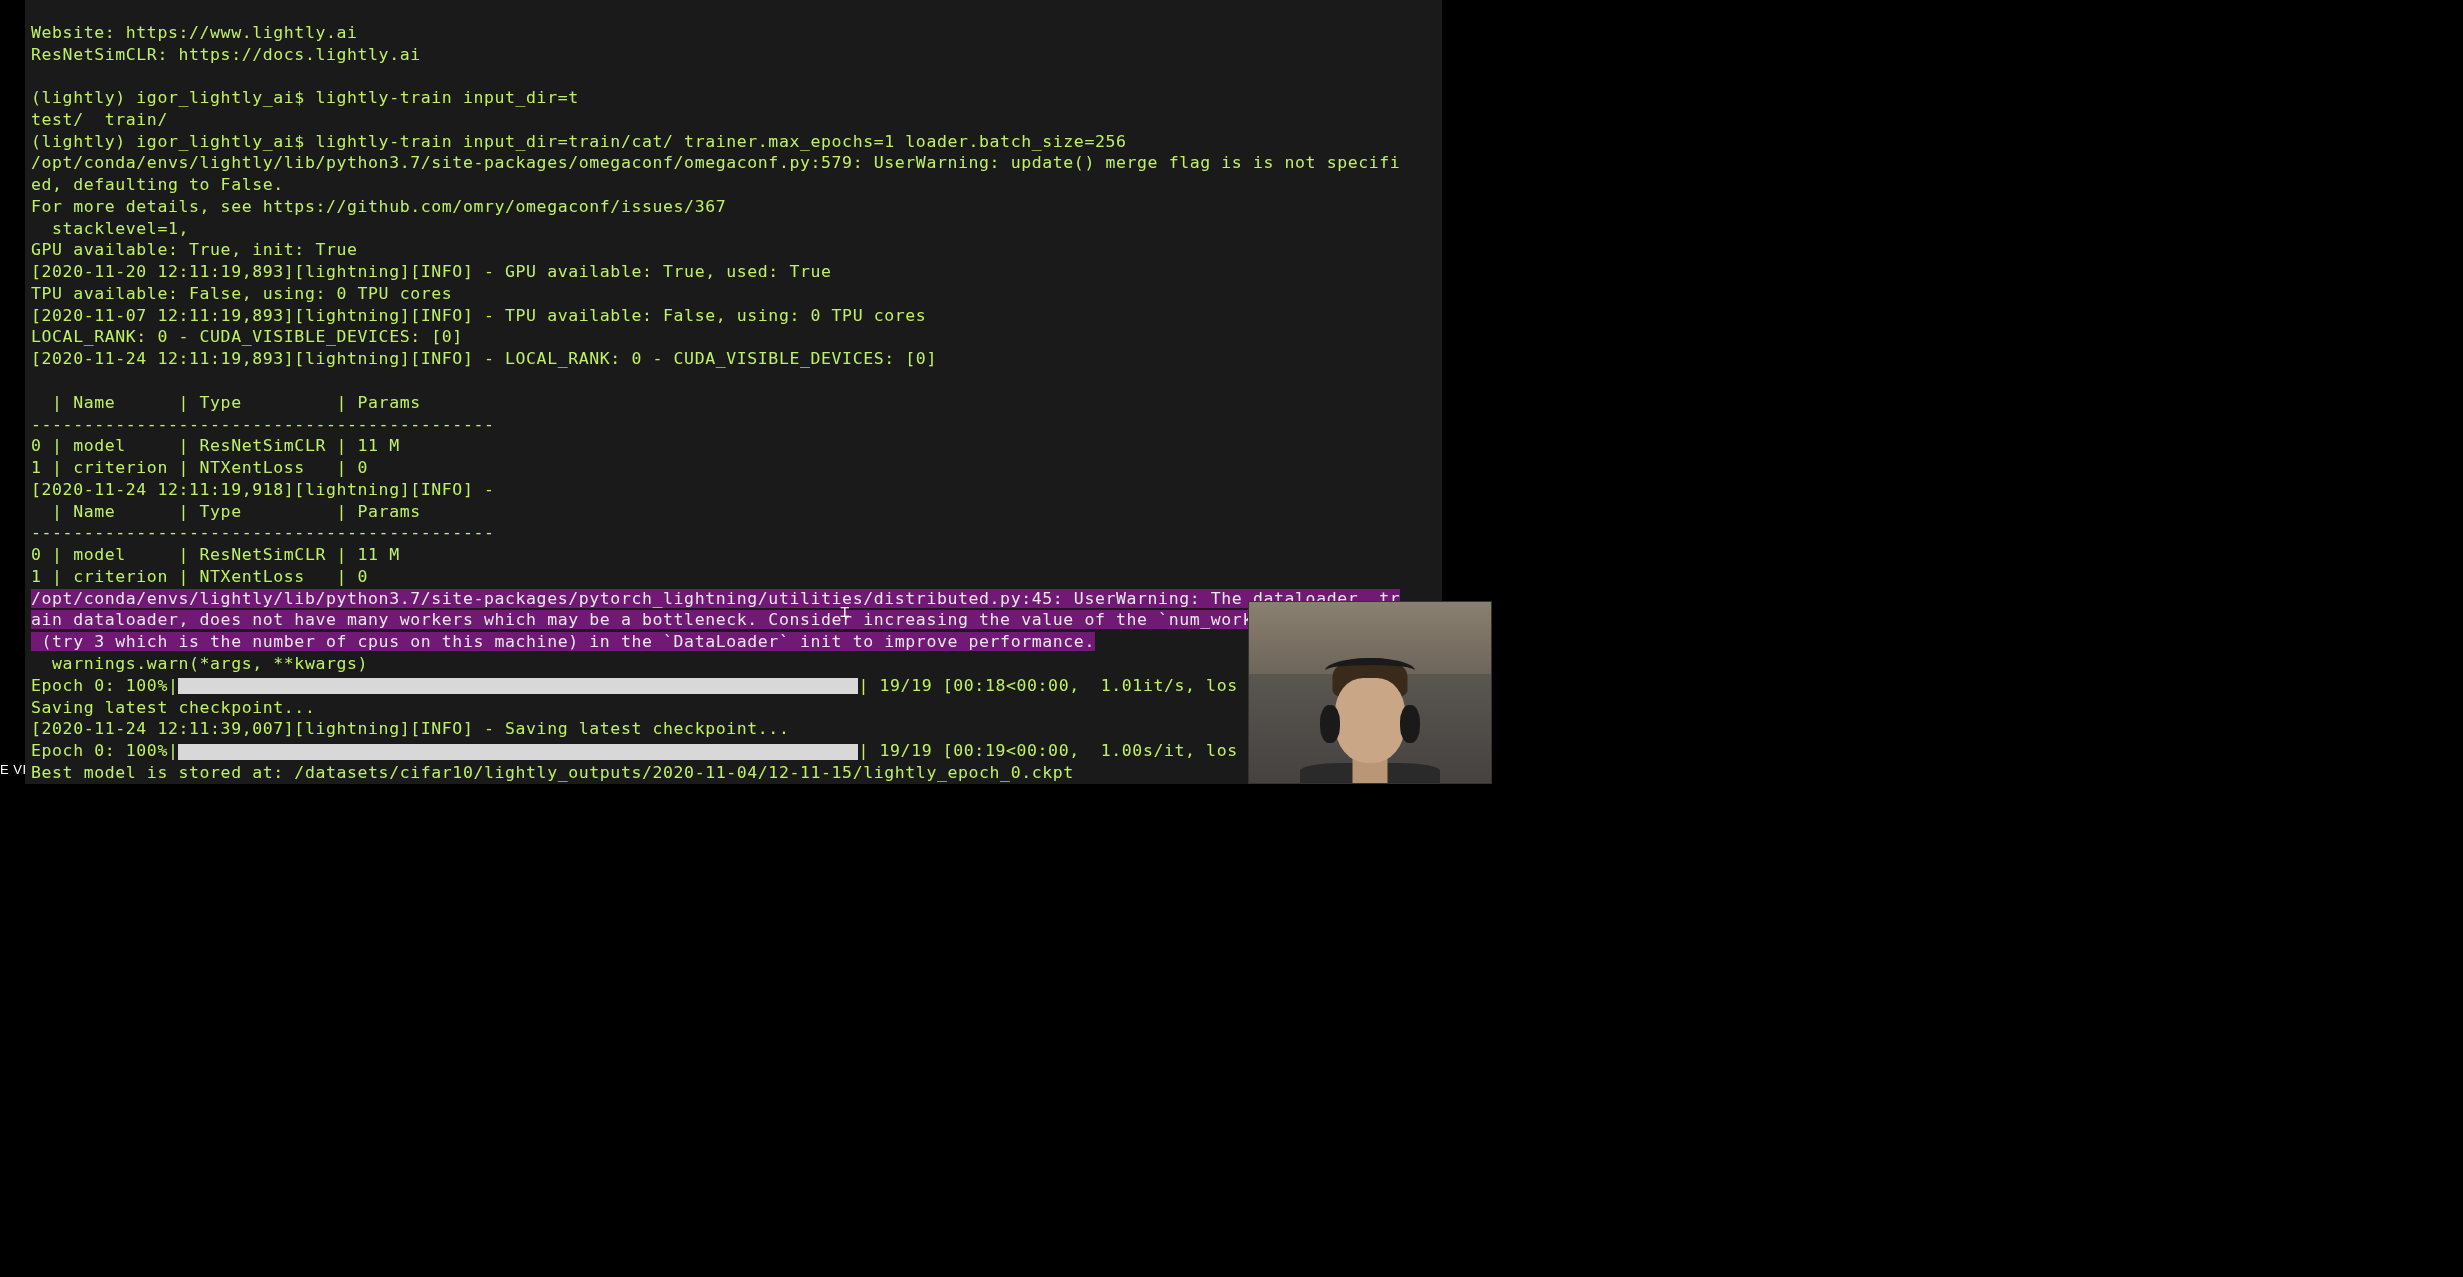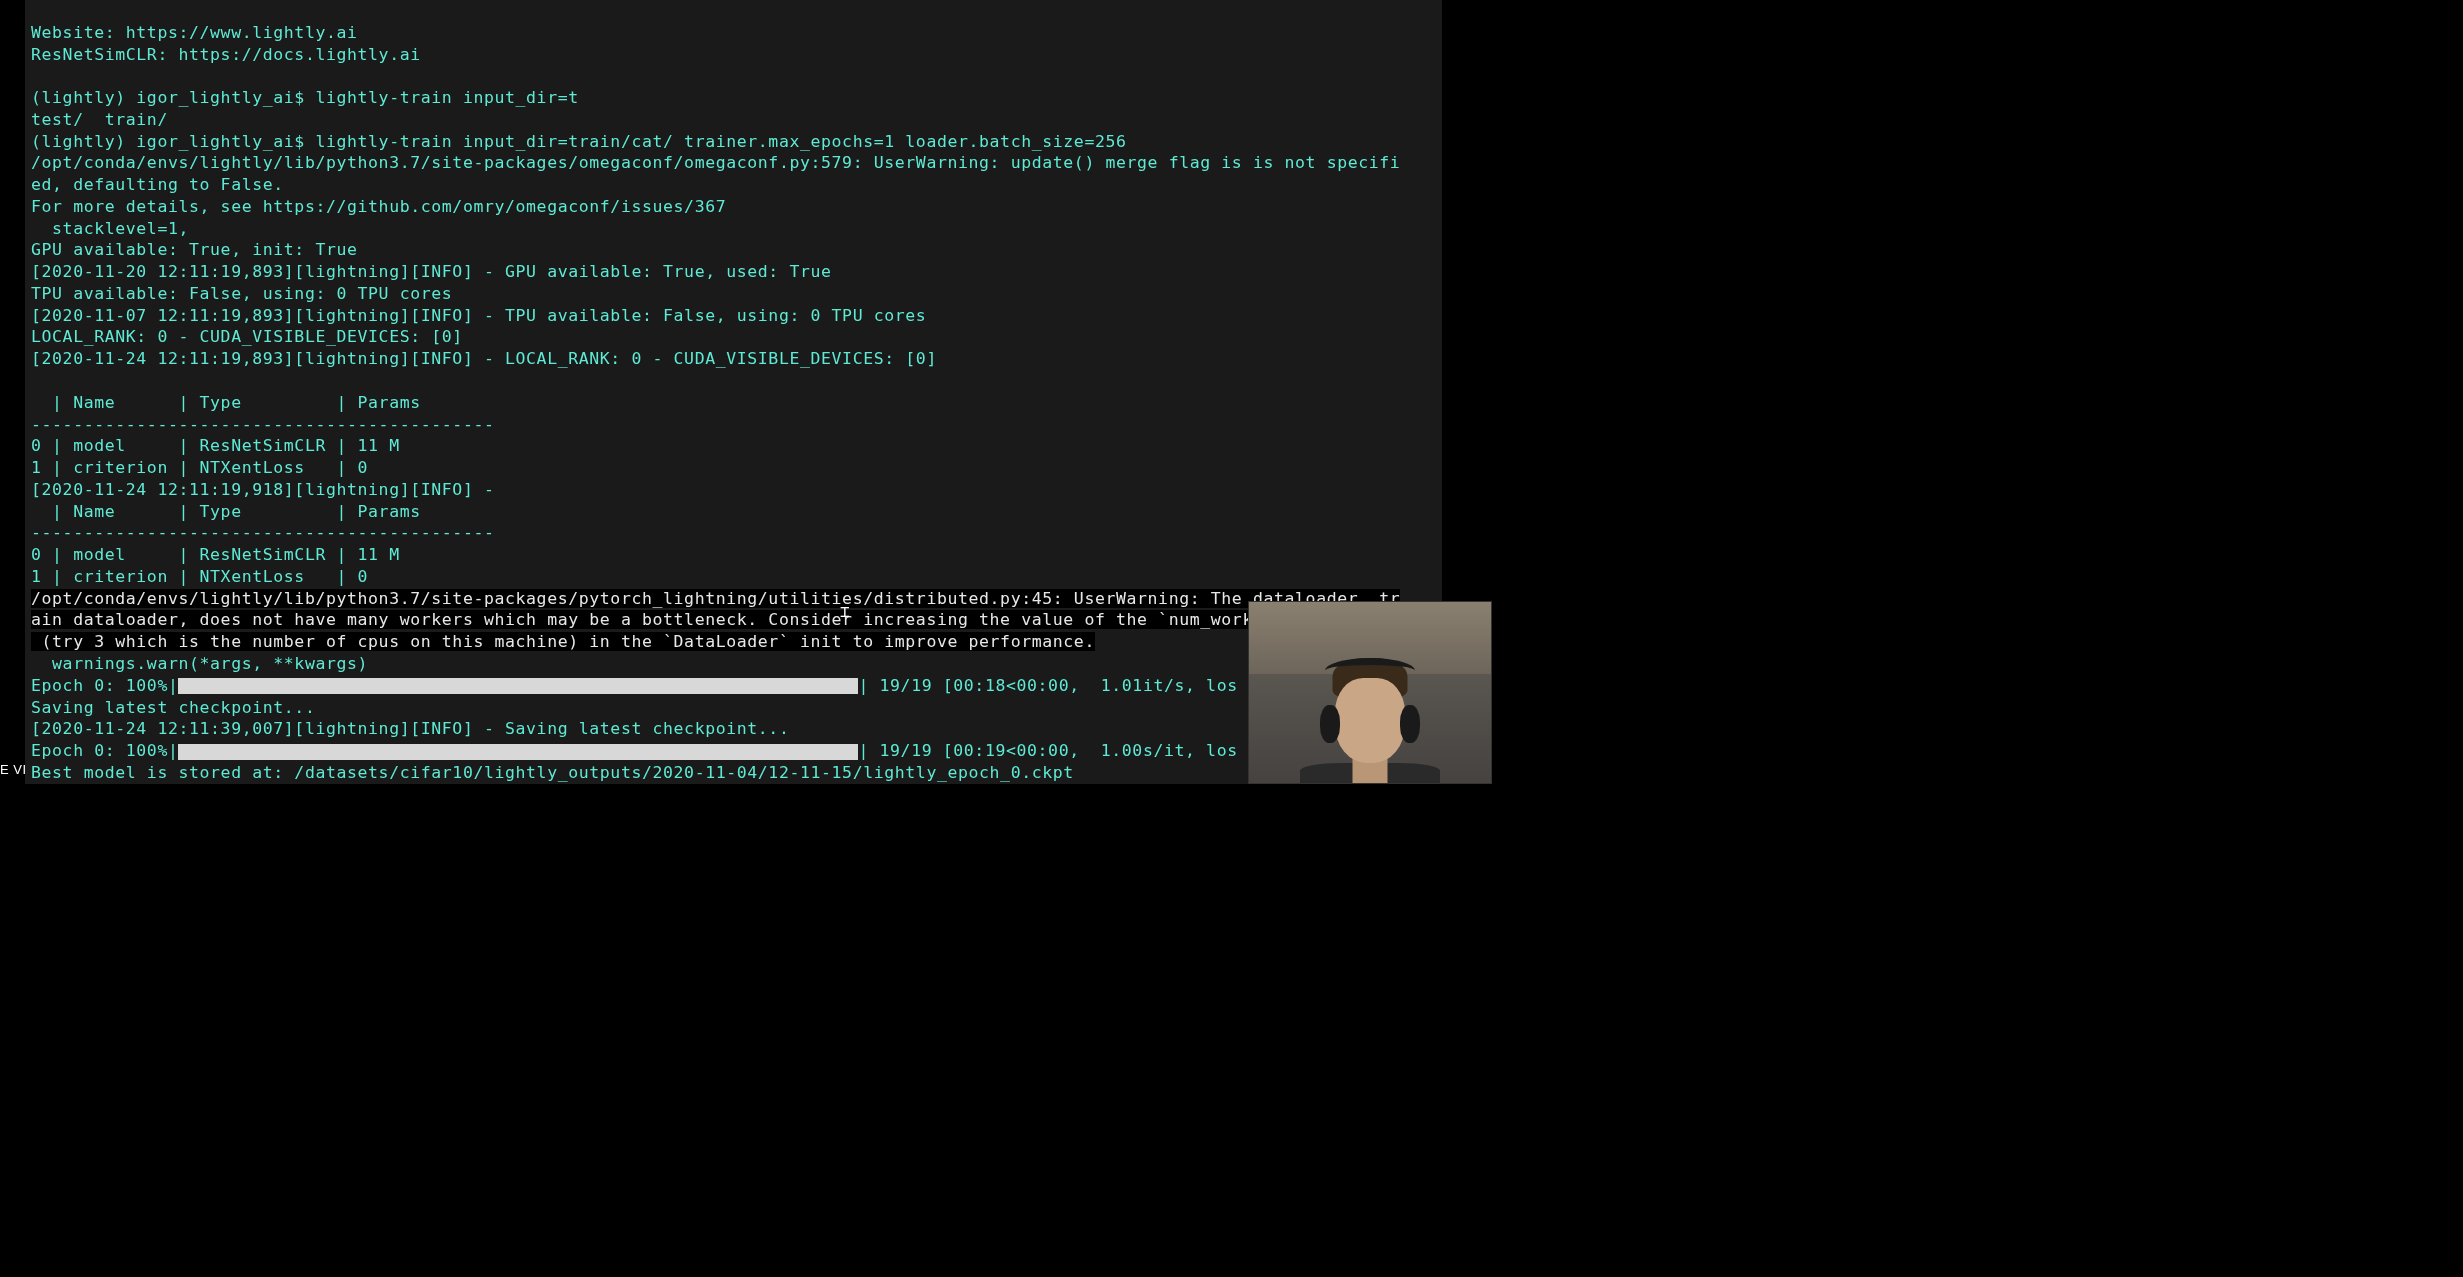--- a/index.html
+++ b/index.html
@@ -22,23 +22,23 @@
       background: #1a1a1a;
       overflow: hidden;
     }
     .terminal-content {
       position: relative;
       padding: 0 6px;
       white-space: pre;
       line-height: 1.32;
       letter-spacing: 0.6px;
     }
-    .normal { color: #5eead4; }
+    .normal { color: #bef264; }
     .highlighted {
-      background: #000000;
+      background: #701a75;
       color: #e8e8e8;
     }
     .e-videos-label {
       position: absolute;
       left: 0;
       bottom: 500px;
       font-family: -apple-system, BlinkMacSystemFont, 'Segoe UI', sans-serif;
       font-size: 13px;
       color: #ffffff;
       letter-spacing: 0.5px;

